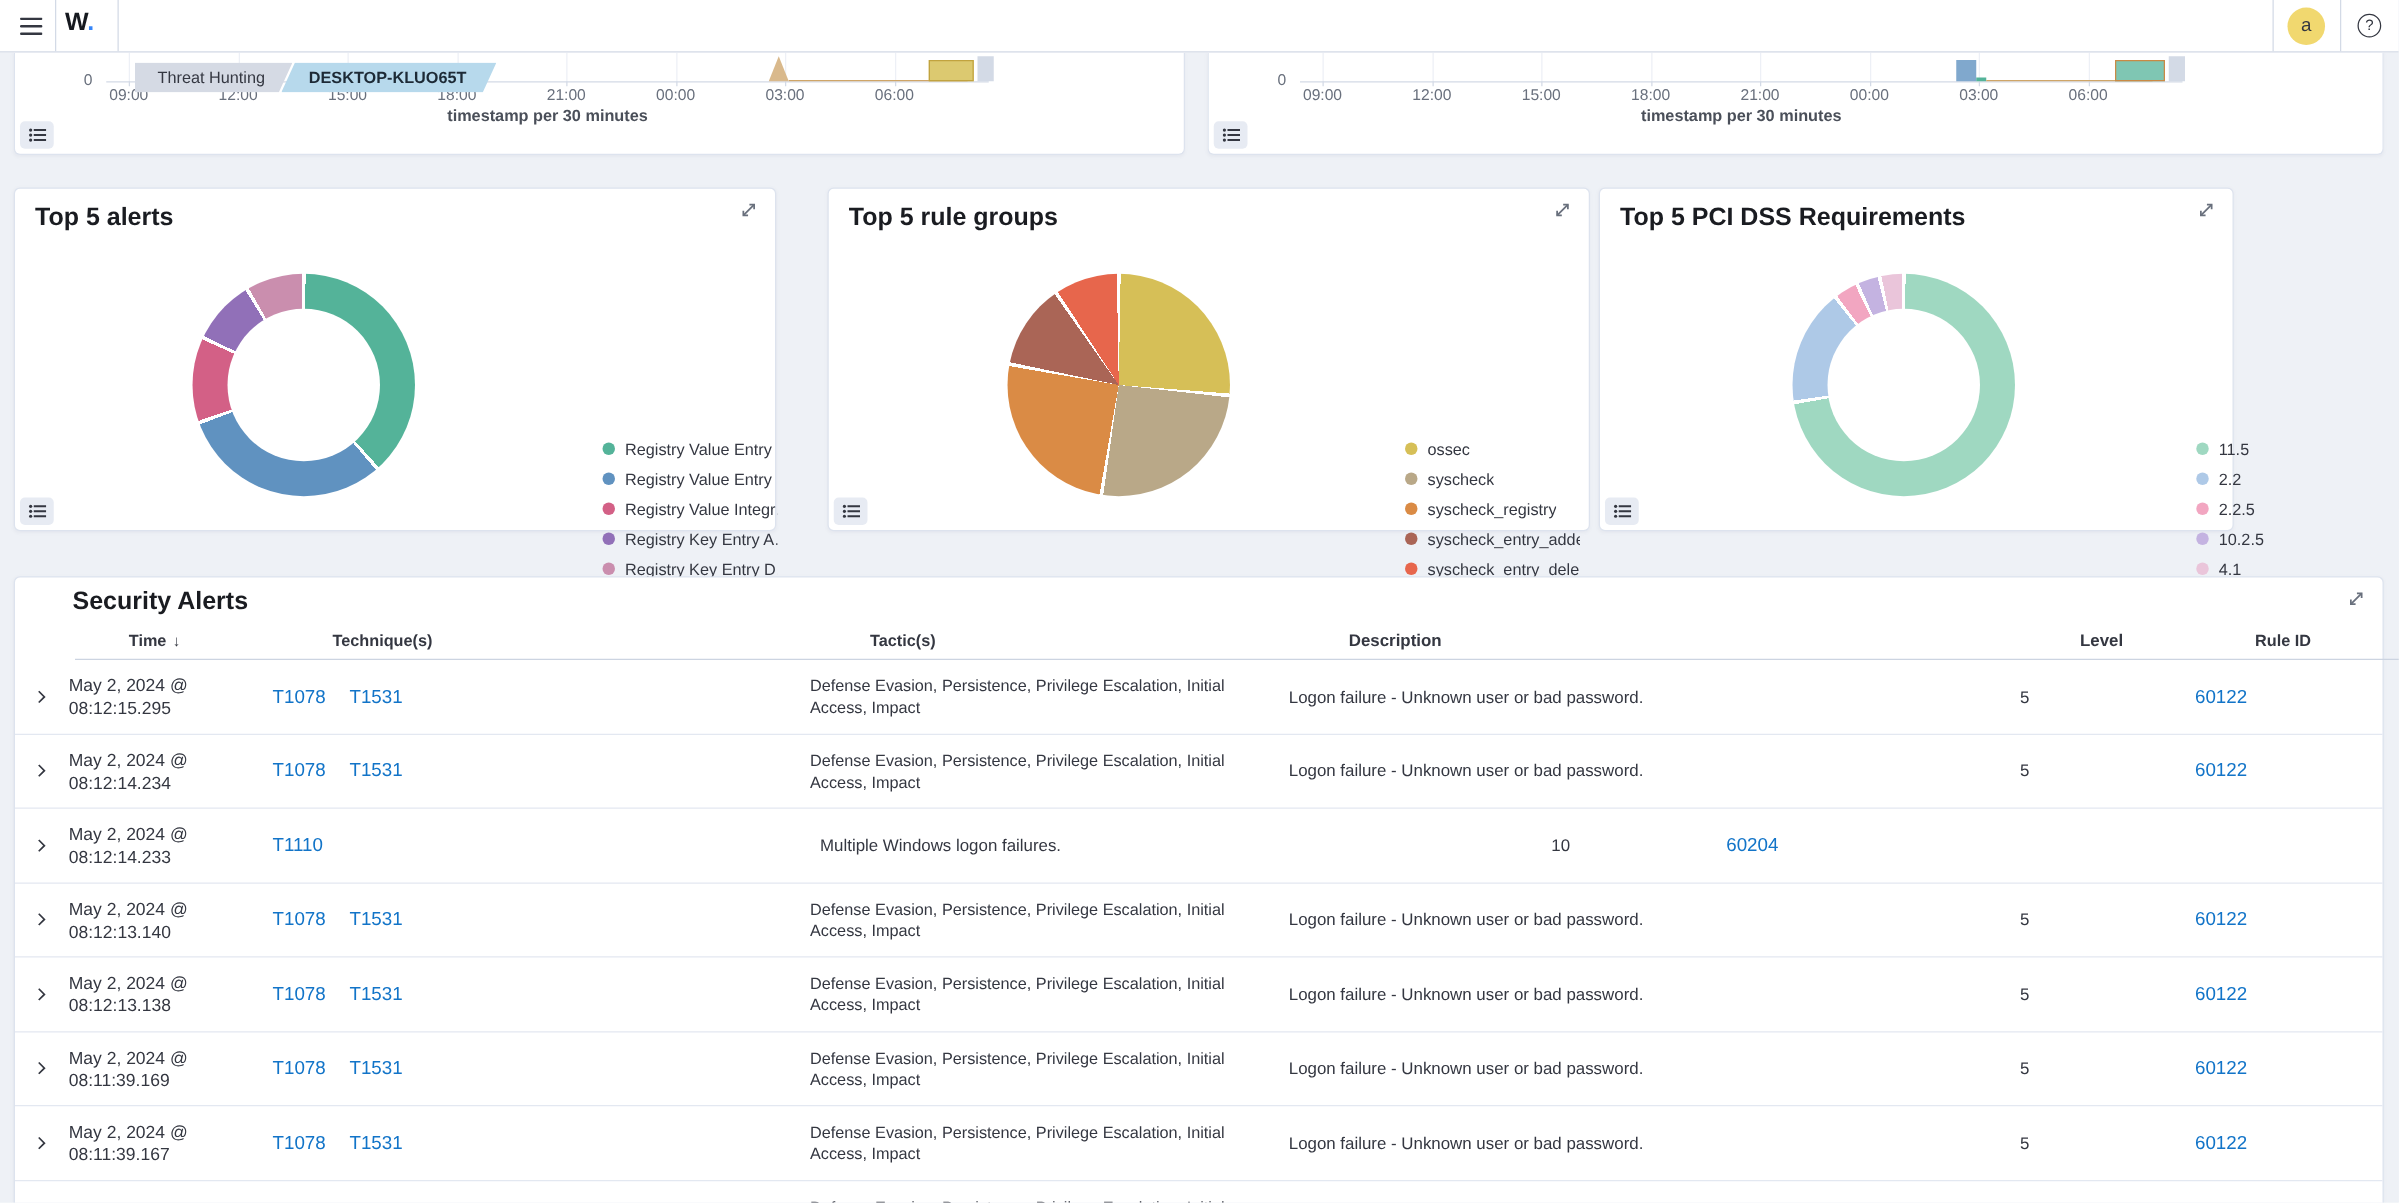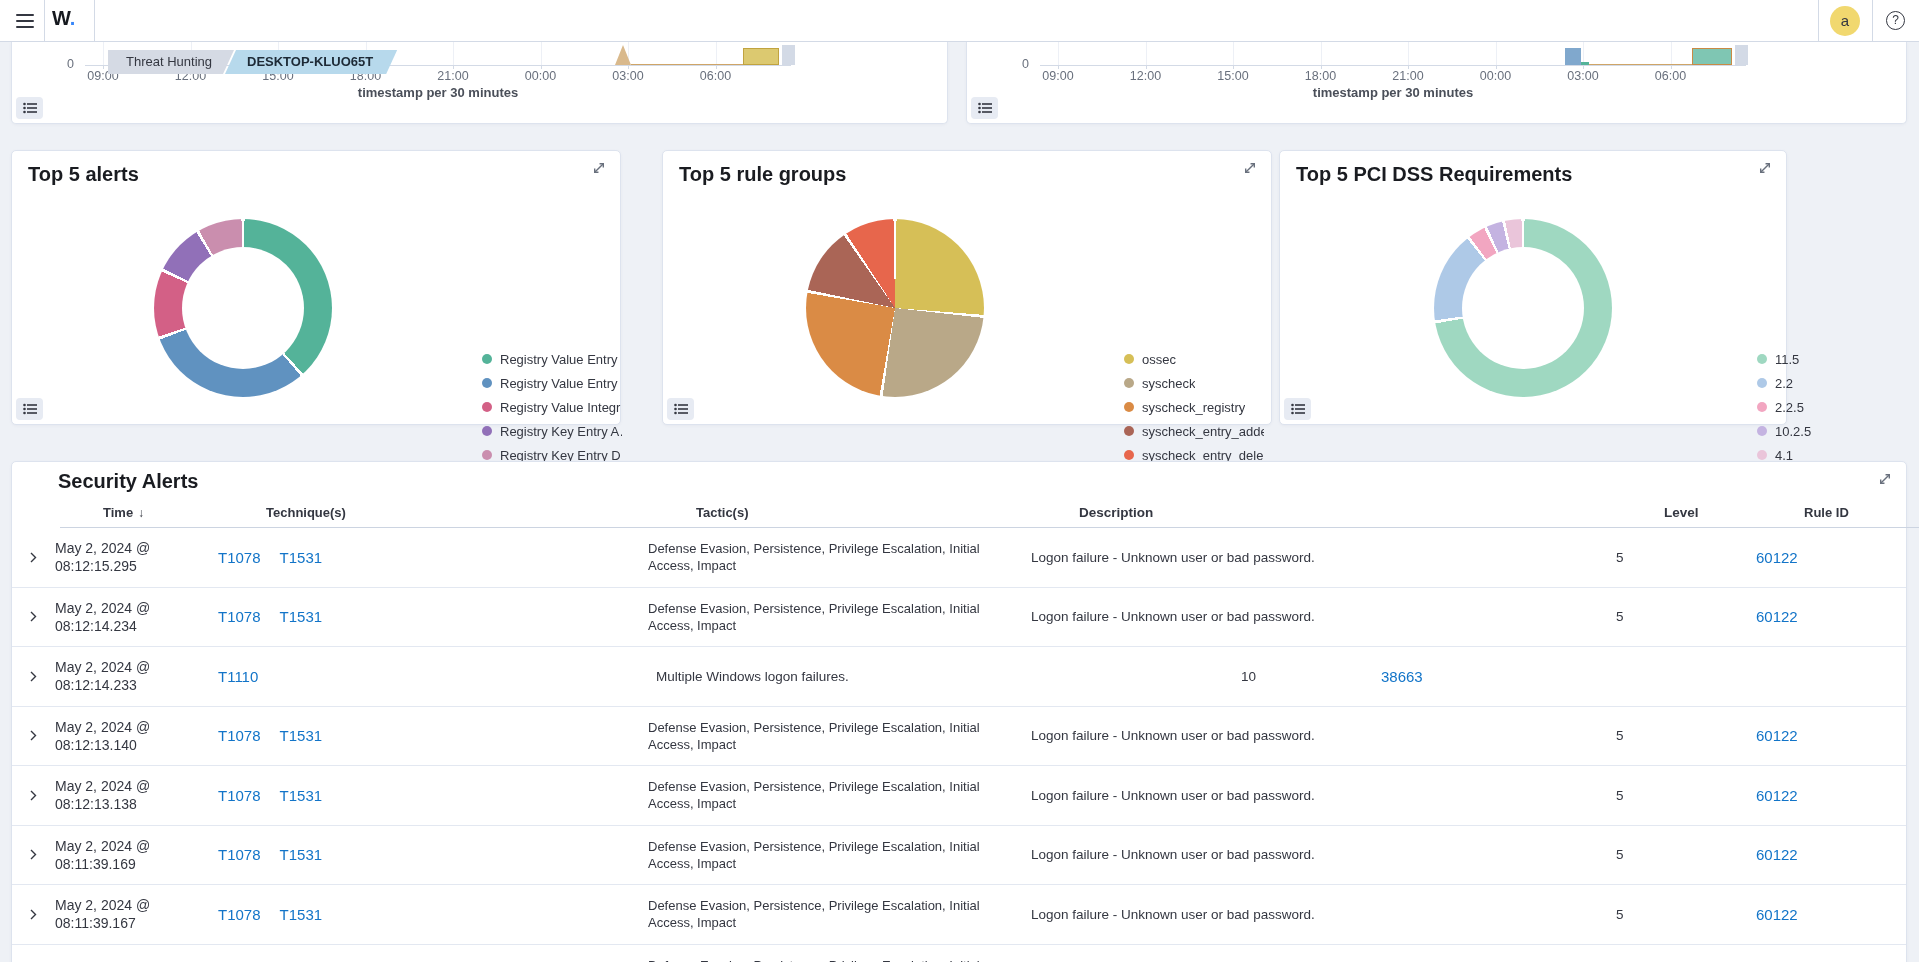--- a/index.html
+++ b/index.html
@@ -418,21 +418,21 @@
           <div class="cell c-tech">
             <a class="lnk">T1110</a>
           </div>
           <div class="cell c-desc">
             <span>Multiple Windows logon failures.</span>
           </div>
           <div class="cell c-level">
             <span>10</span>
           </div>
           <div class="cell c-rule">
-            <a class="lnk">38663</a>
+            <a class="lnk">60204</a>
           </div>
         </div>
         <div class="trow tbody-row">
           <div class="cell c-exp">
             <div class="chev-btn">
               <svg width="7" height="11" viewBox="0 0 7 11" fill="none" stroke="#343741" stroke-width="1.4">
                 <polyline points="1,1 5.5,5.5 1,10"></polyline>
               </svg>
             </div>
           </div>

